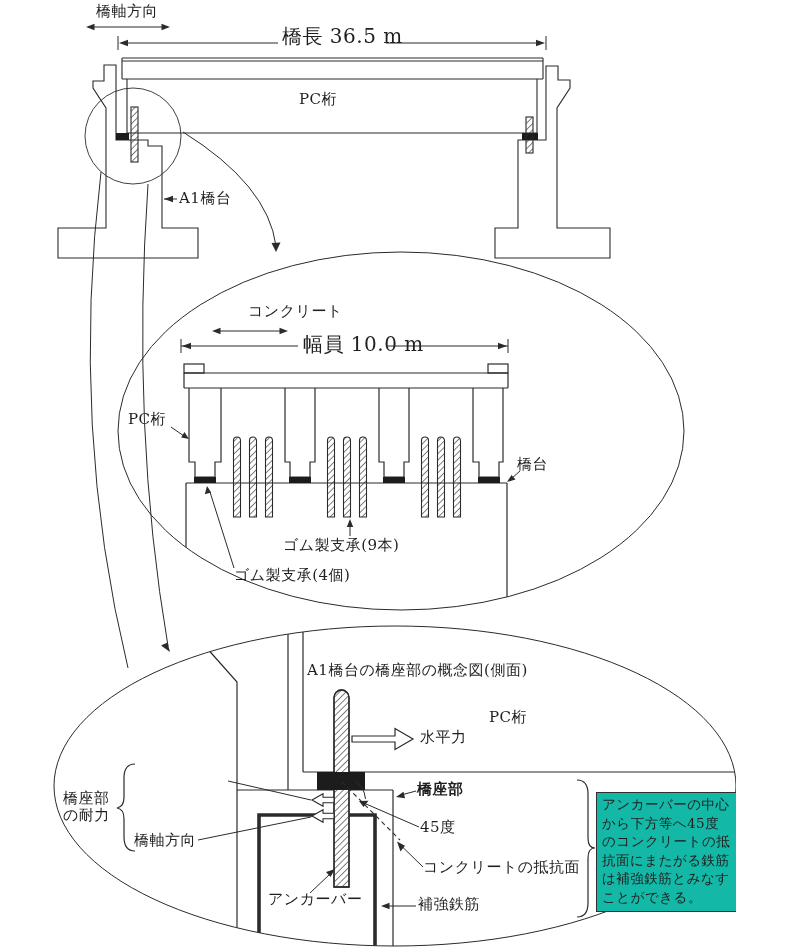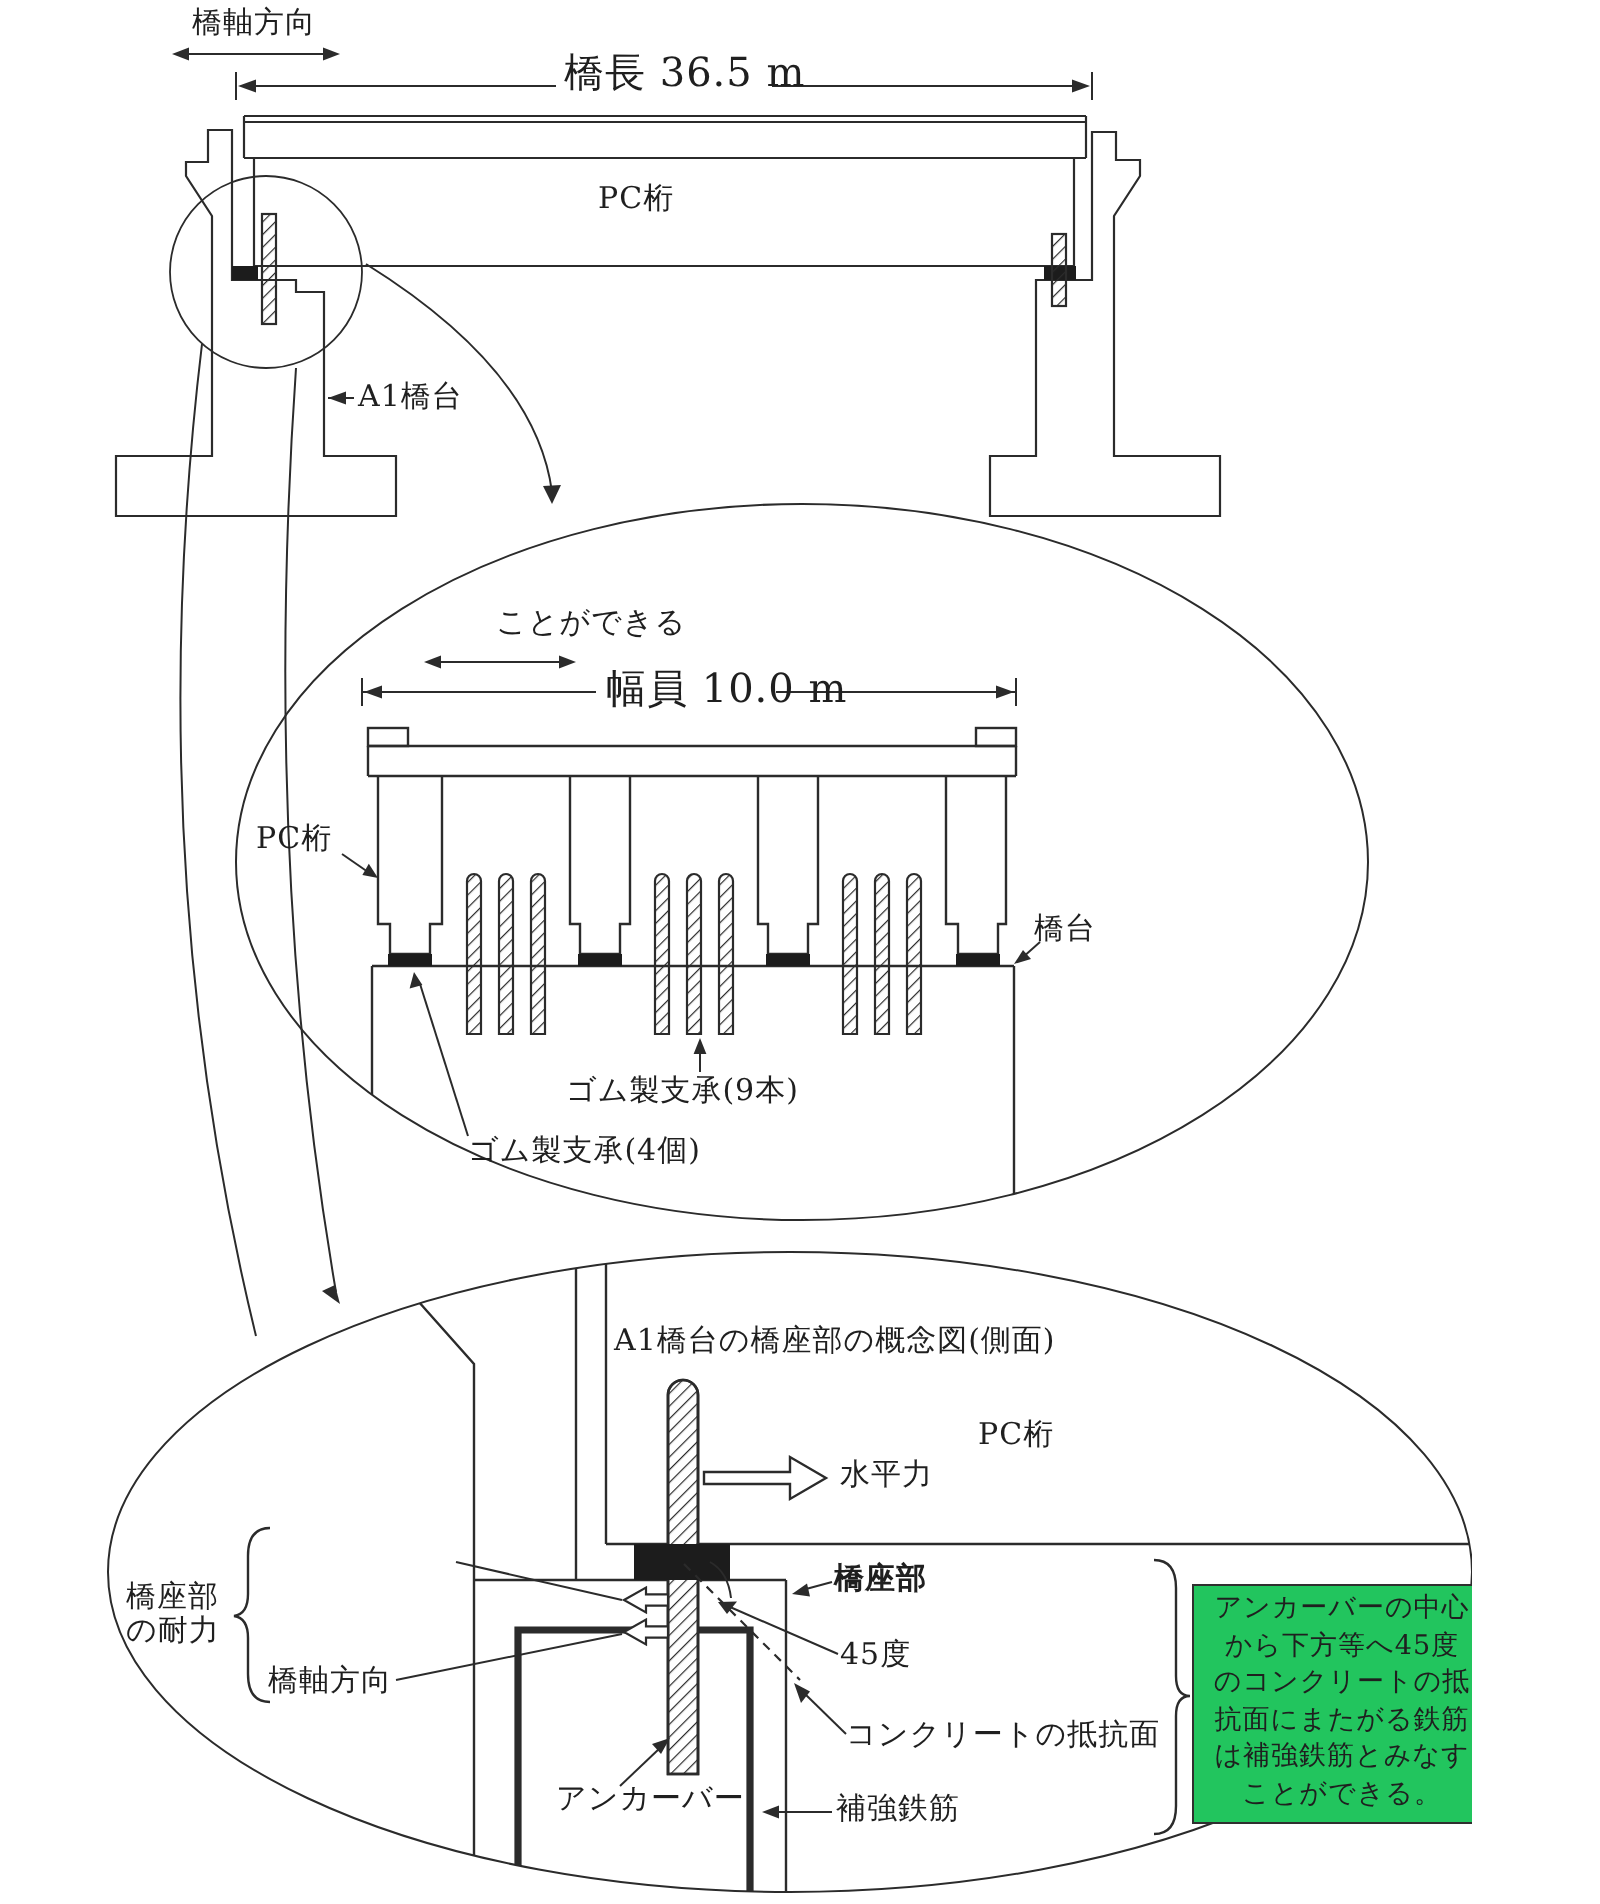--- a/index.html
+++ b/index.html
@@ -4,22 +4,22 @@
 <style>
   html,body{margin:0;padding:0;background:#ffffff;}
   .stage{position:relative;width:736px;height:952px;background:#fff;overflow:hidden;
          font-family:"DejaVu Serif","Liberation Serif",serif;color:#1f1f1f;}
   .stage svg{position:absolute;left:0;top:0;}
   .lbl{position:absolute;font-size:15px;letter-spacing:0.5px;line-height:17px;white-space:nowrap;}
   .lbl.small{font-size:20px;}
   .lbl.bold{font-weight:bold;}
   .lbl.multi{white-space:pre-line;}
   .note-box{position:absolute;left:596px;top:792px;width:138px;
-            border:1.2px solid #2f2f2f;background:#22c55e;padding:2px 5px 4px 5px;
-            font-size:13.5px;line-height:18.6px;letter-spacing:0.5px;white-space:pre-line;z-index:5;text-align:center;}
+            border:1.2px solid #2f2f2f;background:#14b8a6;padding:2px 5px 4px 5px;
+            font-size:13.5px;line-height:18.6px;letter-spacing:0.5px;white-space:pre-line;z-index:5;}
 </style>
 </head>
 <body>
 
 <div class="stage">
 
 <svg width="800" height="952" viewBox="0 0 800 952">
   <defs>
     <pattern id="hatch" patternUnits="userSpaceOnUse" width="4.5" height="4.5" patternTransform="rotate(45)">
       <line x1="0" y1="0" x2="0" y2="4.5" stroke="#2b2b2b" stroke-width="1.2"></line>
@@ -181,34 +181,34 @@
 
   <path d="M135,764 Q124,764 124,778 L124,797 Q124,807 117,808 Q124,809 124,819 L124,837 Q124,851 135,851" fill="none" stroke="#2b2b2b" stroke-width="1.2"></path>
   <path d="M577,780 Q588,780 588,794 L588,838 Q588,848 595,848 Q588,848 588,858 L588,903 Q588,917 577,917" fill="none" stroke="#2b2b2b" stroke-width="1.2"></path>
 </svg>
 
 <div class="lbl" style="left:96px;top:3px;">橋軸方向</div>
 <div class="lbl small" style="left:282px;top:28px;">橋長 36.5 m</div>
 <div class="lbl" style="left:299px;top:91px;">PC桁</div>
 <div class="lbl" style="left:179px;top:190px;">A1橋台</div>
 
-<div class="lbl" style="left:248px;top:303px;">ことができる</div>
+<div class="lbl" style="left:248px;top:303px;">コンクリート</div>
 <div class="lbl small" style="left:303px;top:336px;">幅員 10.0 m</div>
 <div class="lbl" style="left:128px;top:411px;">PC桁</div>
 <div class="lbl" style="left:517px;top:456px;">橋台</div>
 <div class="lbl" style="left:283px;top:537px;">ゴム製支承(9本)</div>
 <div class="lbl" style="left:234px;top:567px;">ゴム製支承(4個)</div>
 
 <div class="lbl" style="left:307px;top:662px;">A1橋台の橋座部の概念図(側面)</div>
 <div class="lbl" style="left:489px;top:709px;">PC桁</div>
 <div class="lbl" style="left:420px;top:729px;">水平力</div>
 <div class="lbl bold" style="left:417px;top:781px;">橋座部</div>
 <div class="lbl" style="left:420px;top:819px;">45度</div>
 <div class="lbl" style="left:423px;top:859px;text-align:center;">コンクリートの抵抗面</div>
-<div class="lbl" style="left:278px;top:891px;text-align:right;">アンカーバー</div>
+<div class="lbl" style="left:268px;top:891px;text-align:right;">アンカーバー</div>
 <div class="lbl" style="left:418px;top:896px;">補強鉄筋</div>
 <div class="lbl multi" style="left:63px;top:790px;line-height:16.5px;">橋座部
 の耐力</div>
 <div class="lbl" style="left:134px;top:832px;">橋軸方向</div>
 
 <div class="note-box">アンカーバーの中心
 から下方等へ45度
 のコンクリートの抵
 抗面にまたがる鉄筋
 は補強鉄筋とみなす

